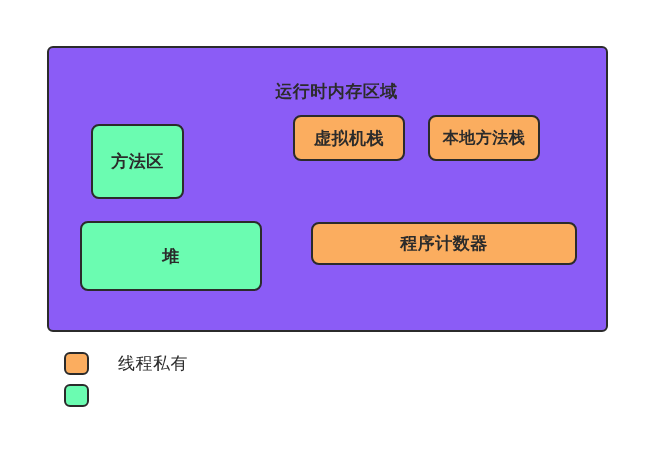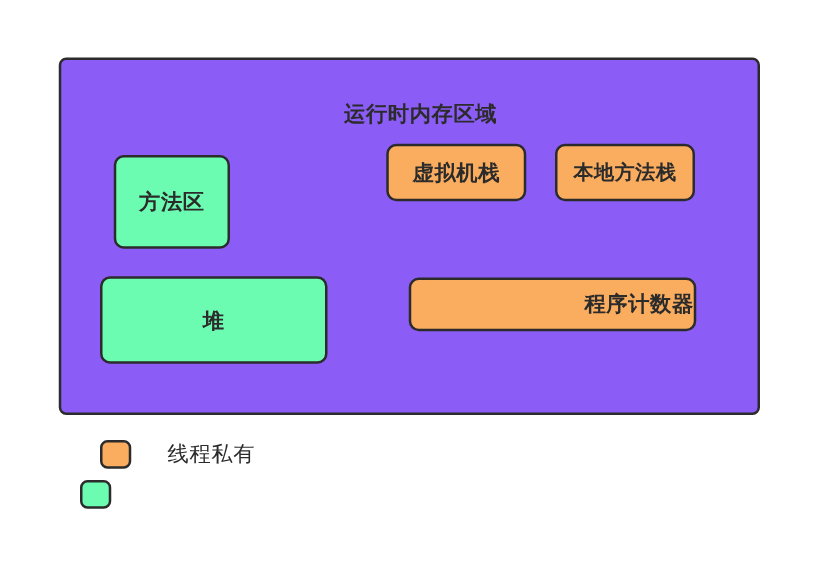--- a/index.html
+++ b/index.html
@@ -47,26 +47,26 @@
     justify-content: center;
     border: 2.5px solid #2b2b2b;
     border-radius: 8px;
     box-sizing: border-box;
     font-size: 17px;
     font-weight: bold;
     color: #2b2b2b;
     letter-spacing: 0.5px;
   }
   .fill-shared  { background: #6bfcb1; }
-  .fill-private { background: #fbad5f; margin-left: 16px; }
+  .fill-private { background: #fbad5f; }
   .node-method-area { left: 42px;  top: 55px;  width: 93px; height: 75px; margin-top: 21px; }
   .node-vm-stack    { left: 244px; top: 67px;  width: 112px; height: 46px; }
   .node-native-stack{ left: 379px; top: 67px;  width: 112px; height: 46px; font-size: 16px; }
   .node-heap        { left: 31px;  top: 173px; width: 182px; height: 70px; }
-  .node-pc-register { left: 262px; top: 174px; width: 230px; height: 43px; justify-content: flex-end; }
+  .node-pc-register { left: 262px; top: 174px; width: 266px; height: 43px; }
   .legend-row {
     position: absolute;
     left: 64px;
     display: flex;
     align-items: center;
     height: 23px;
   }
   .legend-row-private { top: 352px; }
   .legend-row-shared  { top: 384px; }
   .swatch {

